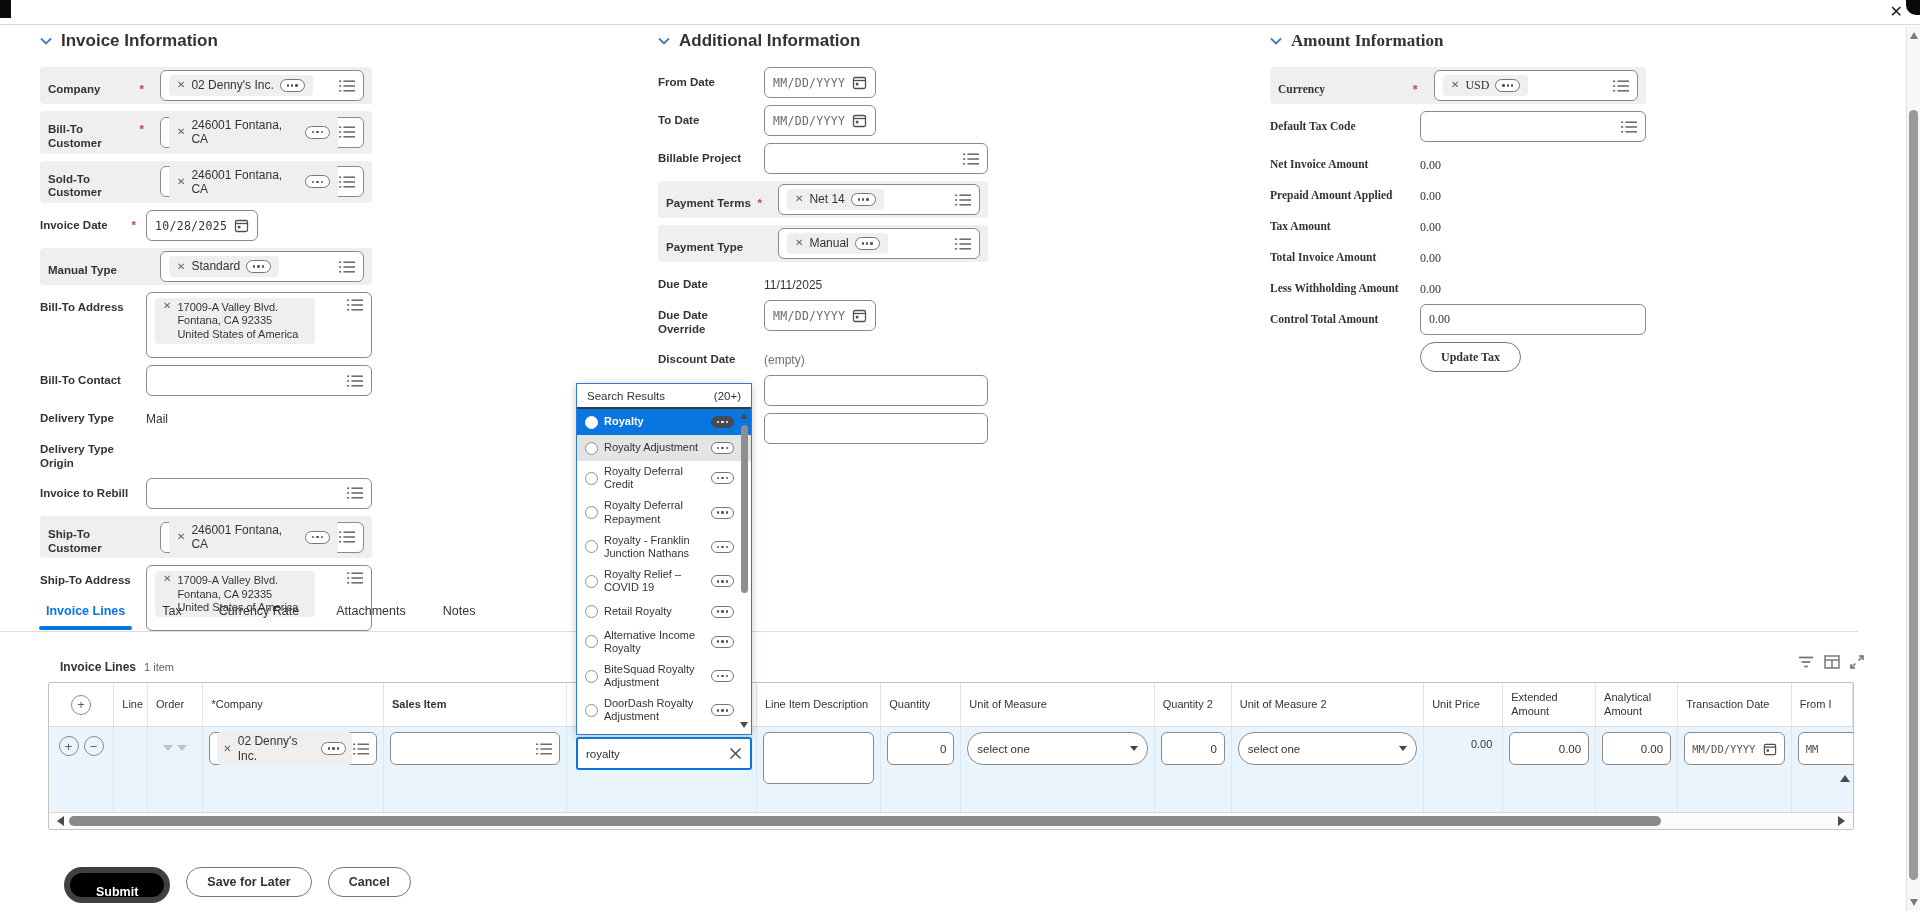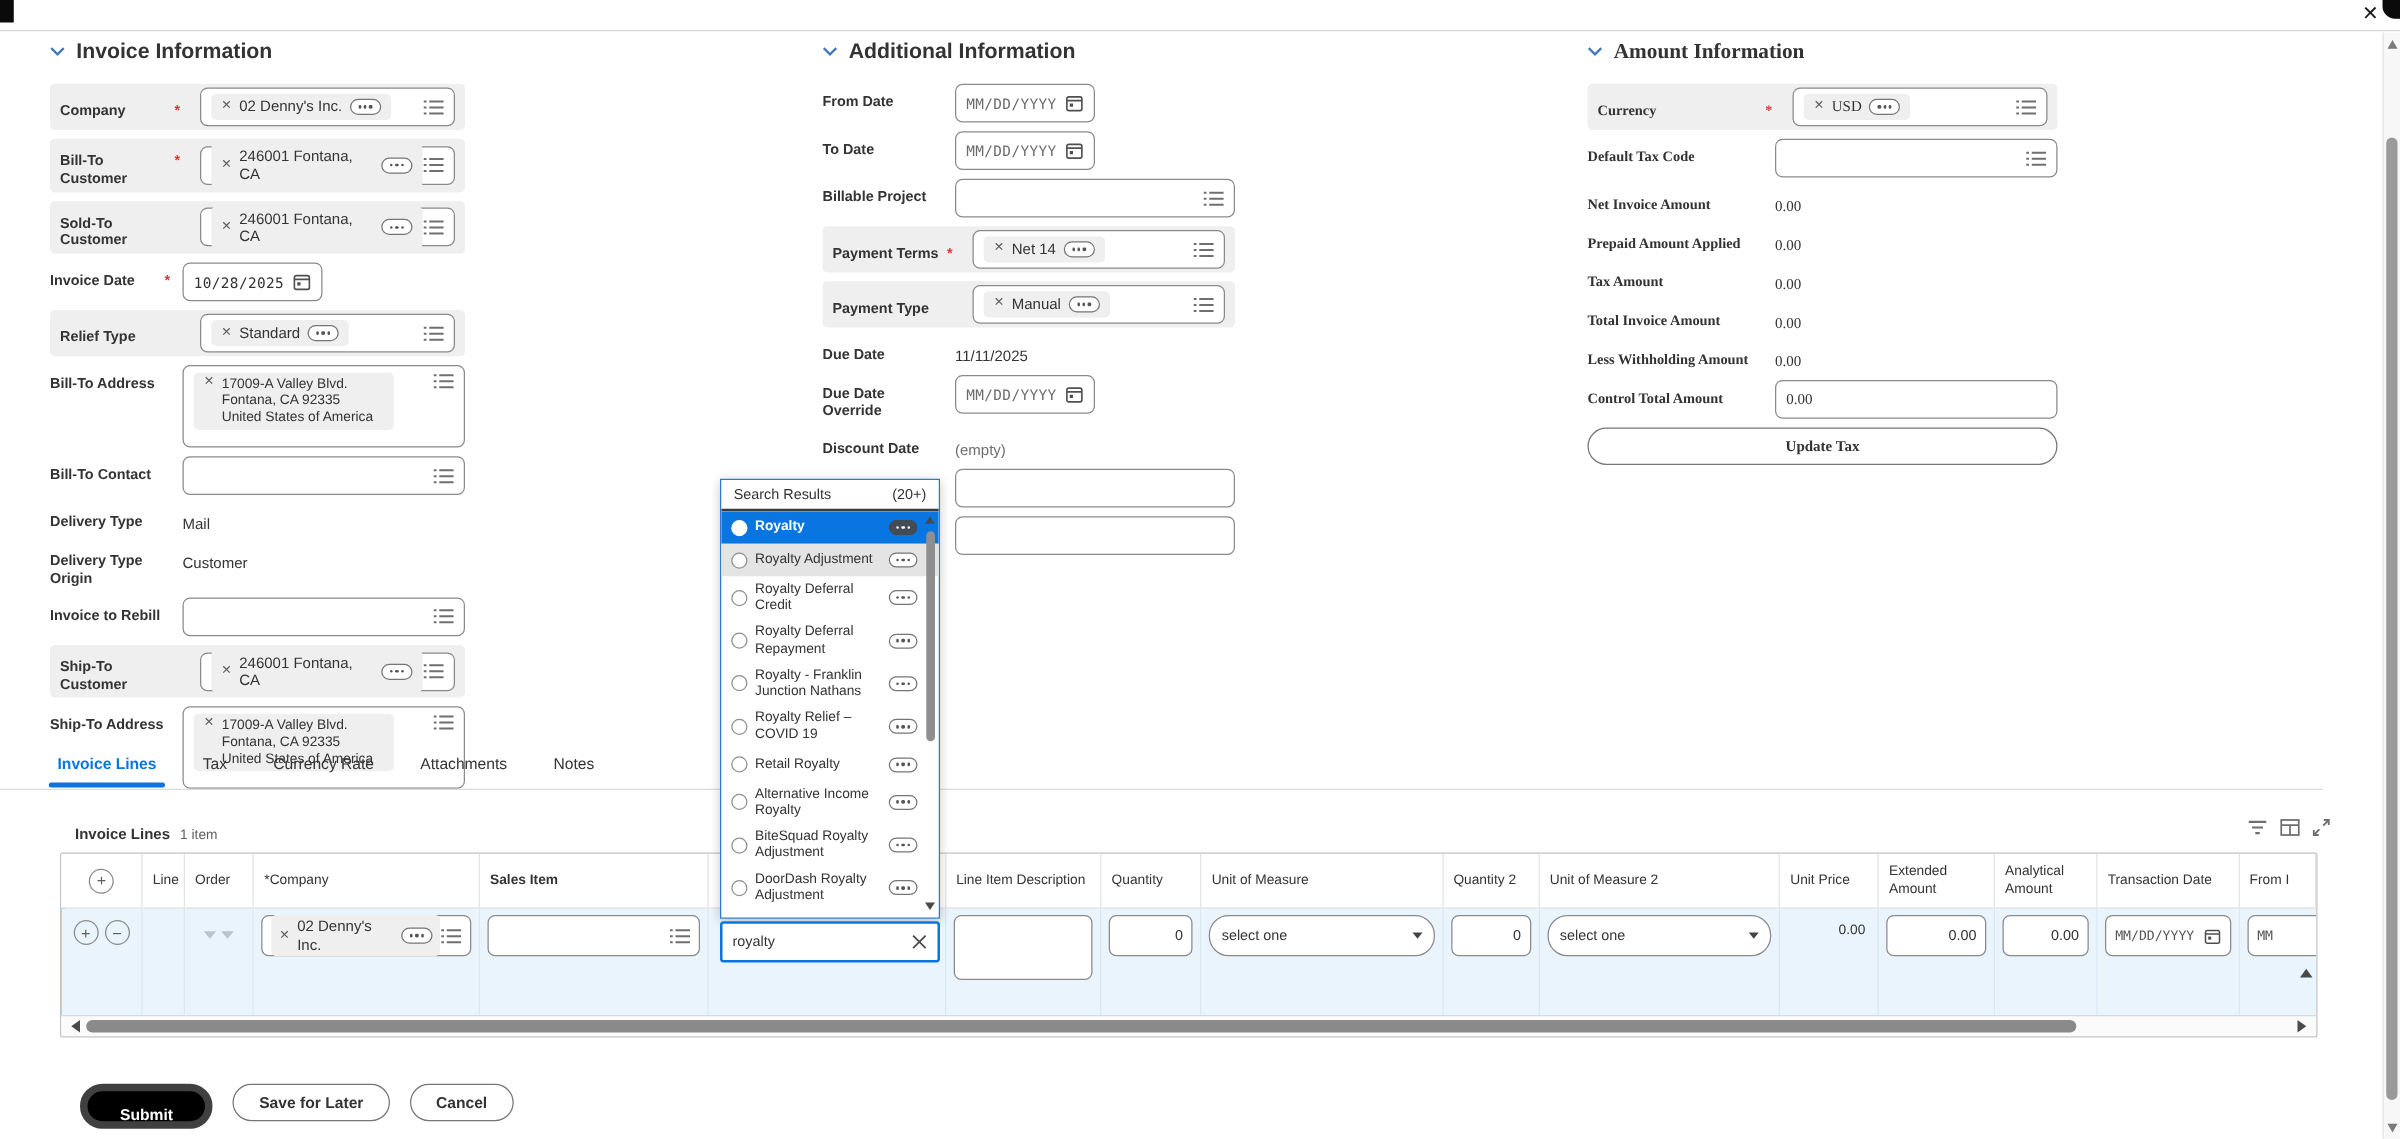--- a/index.html
+++ b/index.html
@@ -42,21 +42,21 @@
   .pill .x { color:#5f5f5f; font-size:10px; line-height:1; }
   .pill-multi { width:160px; align-items:flex-start; font-size:11px; }
   .more { border:1px solid #767676; border-radius:999px; width:25px; height:13px; min-width:25px; display:inline-flex; align-items:center; justify-content:center; gap:2px; background:#fff; }
   .more i { width:2.4px; height:2.4px; border-radius:50%; background:#555; }
   .licon { margin-left:auto; display:inline-flex; }
   .dateval { font-family:"DejaVu Sans Mono",monospace; font-size:11.5px; color:#333; letter-spacing:0.3px; }
   .field.ph .dateval { color:#6b6b6b; }
   .calico { margin-left:auto; display:inline-flex; }
   .pval { font-size:12px; color:#333; }
 
-  .updatetax-row { display:flex; margin-top:0;flex-direction:column; }
+  .updatetax-row { display:flex; margin-top:0; }
   .updatetax-row .spacer { width:var(--lw); }
   .btn-updatetax { height:30px; padding:0 20px; border:1px solid #767676; border-radius:999px; background:#fff; font-size:12px; font-weight:700; color:#333; cursor:pointer; font-family:inherit; }
 
   
   .tabs { position:absolute; left:46px; top:604px; display:flex; gap:37px; z-index:5; }
   .tab { position:relative; font-size:12.5px; color:#333; font-weight:400; padding-bottom:10px; cursor:pointer; }
   .tab.active { color:#0875e1; font-weight:700; }
   .tab.active::after { content:""; position:absolute; left:-7px; right:-7px; bottom:-2px; height:4px; border-radius:3px; background:#0875e1; }
   .tabline { position:absolute; left:0; top:631px; width:1858px; height:1px; background:#dcdcdc; }
 
@@ -273,21 +273,21 @@
                 </svg>
               </span>
         </div>
         
         
       </div>
     </div>
 
     <div class="field pill">
       <div class="flabel">
-        <span>Relief Type</span>
+        <span>Manual Type</span>
             <span class="req">*</span>
       </div>
       <div class="fctl">
         <div class="box ctl-pill">
           <span class="pill">
                 <span class="x">✕</span>
                 <span>Standard</span>
                 <span class="more">
                   <i></i>
                   <i></i>
@@ -373,24 +373,20 @@
       <div class="fctl">
 
         <div class="ctl-readonly"><span>Mail</span></div>
       </div>
     </div>
 
     <div class="field readonly">
       <div class="flabel">
         <span>Delivery Type Origin</span>
             <span class="req">*</span>
-      </div>
-      <div class="fctl">
-
-        <div class="ctl-readonly"><span>Customer</span></div>
       </div>
     </div>
 
     <div class="field empty">
       <div class="flabel">
         <span>Invoice to Rebill</span>
             <span class="req">*</span>
       </div>
       <div class="fctl">
 

